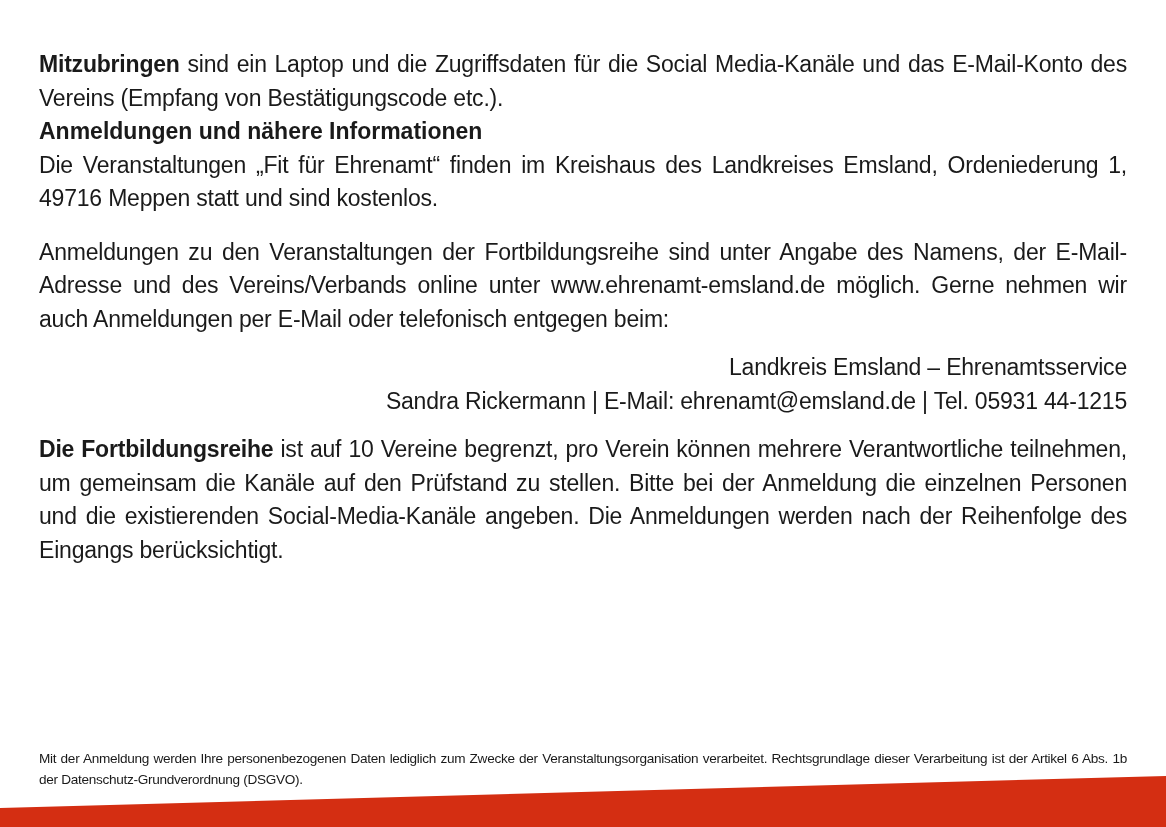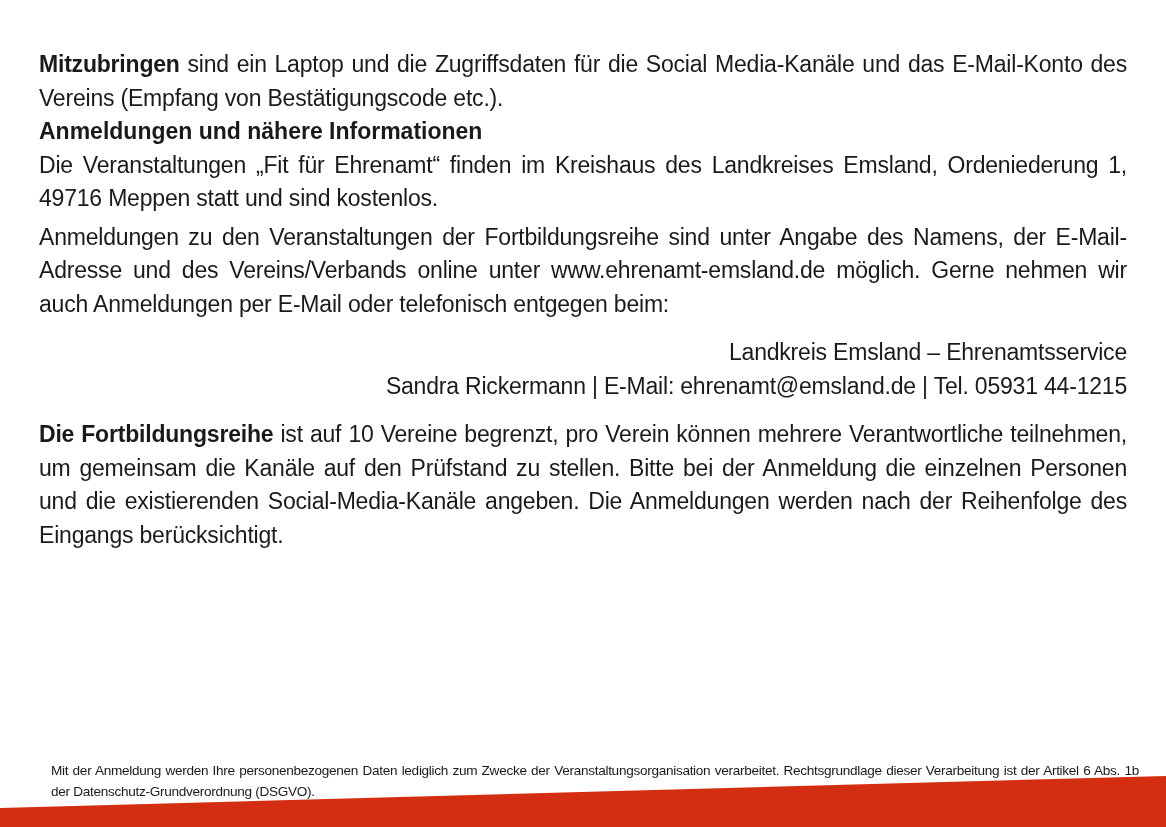--- a/index.html
+++ b/index.html
@@ -9,26 +9,26 @@
     font-family: "Liberation Sans", sans-serif;
     color: #1a1a1a;
   }
   .page { position: absolute; left: 39px; top: 33px; width: 1088px; }
   .para {
     font-size: 23px; line-height: 33.5px; margin: 0;
     text-align: justify; letter-spacing: -0.2px;
   }
   .para b { font-weight: bold; }
   .gap-lg { margin-top: 15px; }
-  .gap-sm { margin-top: 5px; }
+  .gap-sm { margin-top: 20px; }
   .heading { font-size: 23px; line-height: 33.5px; font-weight: bold; margin: 0; }
   .fine {
     position: absolute; left: 39px; top: 749px; width: 1088px;
     font-size: 13.6px; line-height: 20.5px; text-align: justify;
-    color: #1a1a1a; margin: 12px; letter-spacing: -0.3px;
+    color: #1a1a1a; margin: 0; letter-spacing: -0.3px;
   }
   .red-bar { position: absolute; left: 0; top: 770px; width: 1166px; height: 57px; }
 </style>
 </head>
 <body>
 
 <div class="page">
 
   <p class="para gap-lg"><b>Mitzubringen</b><span> sind ein Laptop und die Zugriffsdaten für die Social Media-Kanäle und das E-Mail-Konto des Vereins (Empfang von Bestätigungscode etc.).</span></p>
 

